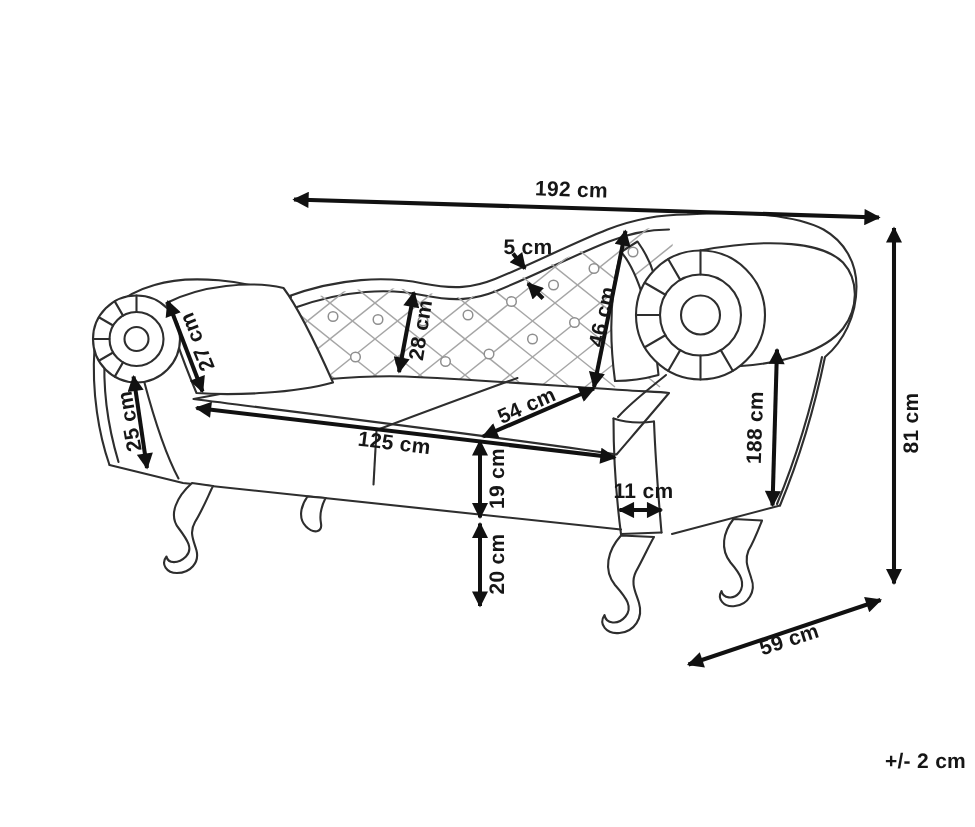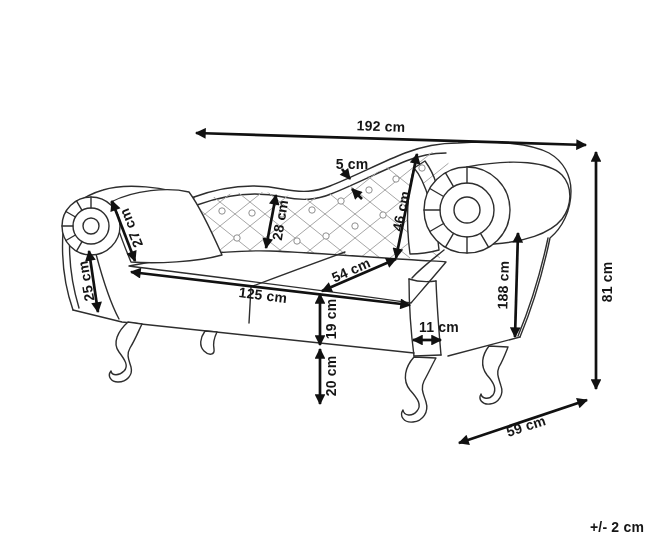--- a/index.html
+++ b/index.html
@@ -167,19 +167,19 @@
 <div class="lbl" style="left:381px;top:126px;--r:2deg">192 cm</div>
 <div class="lbl" style="left:352px;top:164px">5 cm</div>
 <div class="lbl" style="left:131px;top:228px;--r:-112deg">27 cm</div>
 <div class="lbl" style="left:86px;top:281px;--r:-100deg">25 cm</div>
 <div class="lbl" style="left:280px;top:220px;--r:-81deg">28 cm</div>
 <div class="lbl" style="left:401px;top:211px;--r:-78deg">46 cm</div>
 <div class="lbl" style="left:351px;top:270px;--r:-24deg">54 cm</div>
 <div class="lbl" style="left:263px;top:295px;--r:7deg">125 cm</div>
 <div class="lbl" style="left:331px;top:319px;--r:-90deg">19 cm</div>
 <div class="lbl" style="left:331px;top:376px;--r:-90deg">20 cm</div>
-<div class="lbl" style="left:439px;top:327px">11 cm</div>
+<div class="lbl" style="left:429px;top:327px">11 cm</div>
 <div class="lbl" style="left:503px;top:285px;--r:-88deg">188 cm</div>
 <div class="lbl" style="left:607px;top:282px;--r:-90deg">81 cm</div>
 <div class="lbl" style="left:526px;top:426px;--r:-18deg">59 cm</div>
-<div class="lbl" style="left:617px;top:527px">+/- 2 cm</div>
+<div class="lbl" style="left:617px;top:507px">+/- 2 cm</div>
 
 </div>
 
 </body></html>

